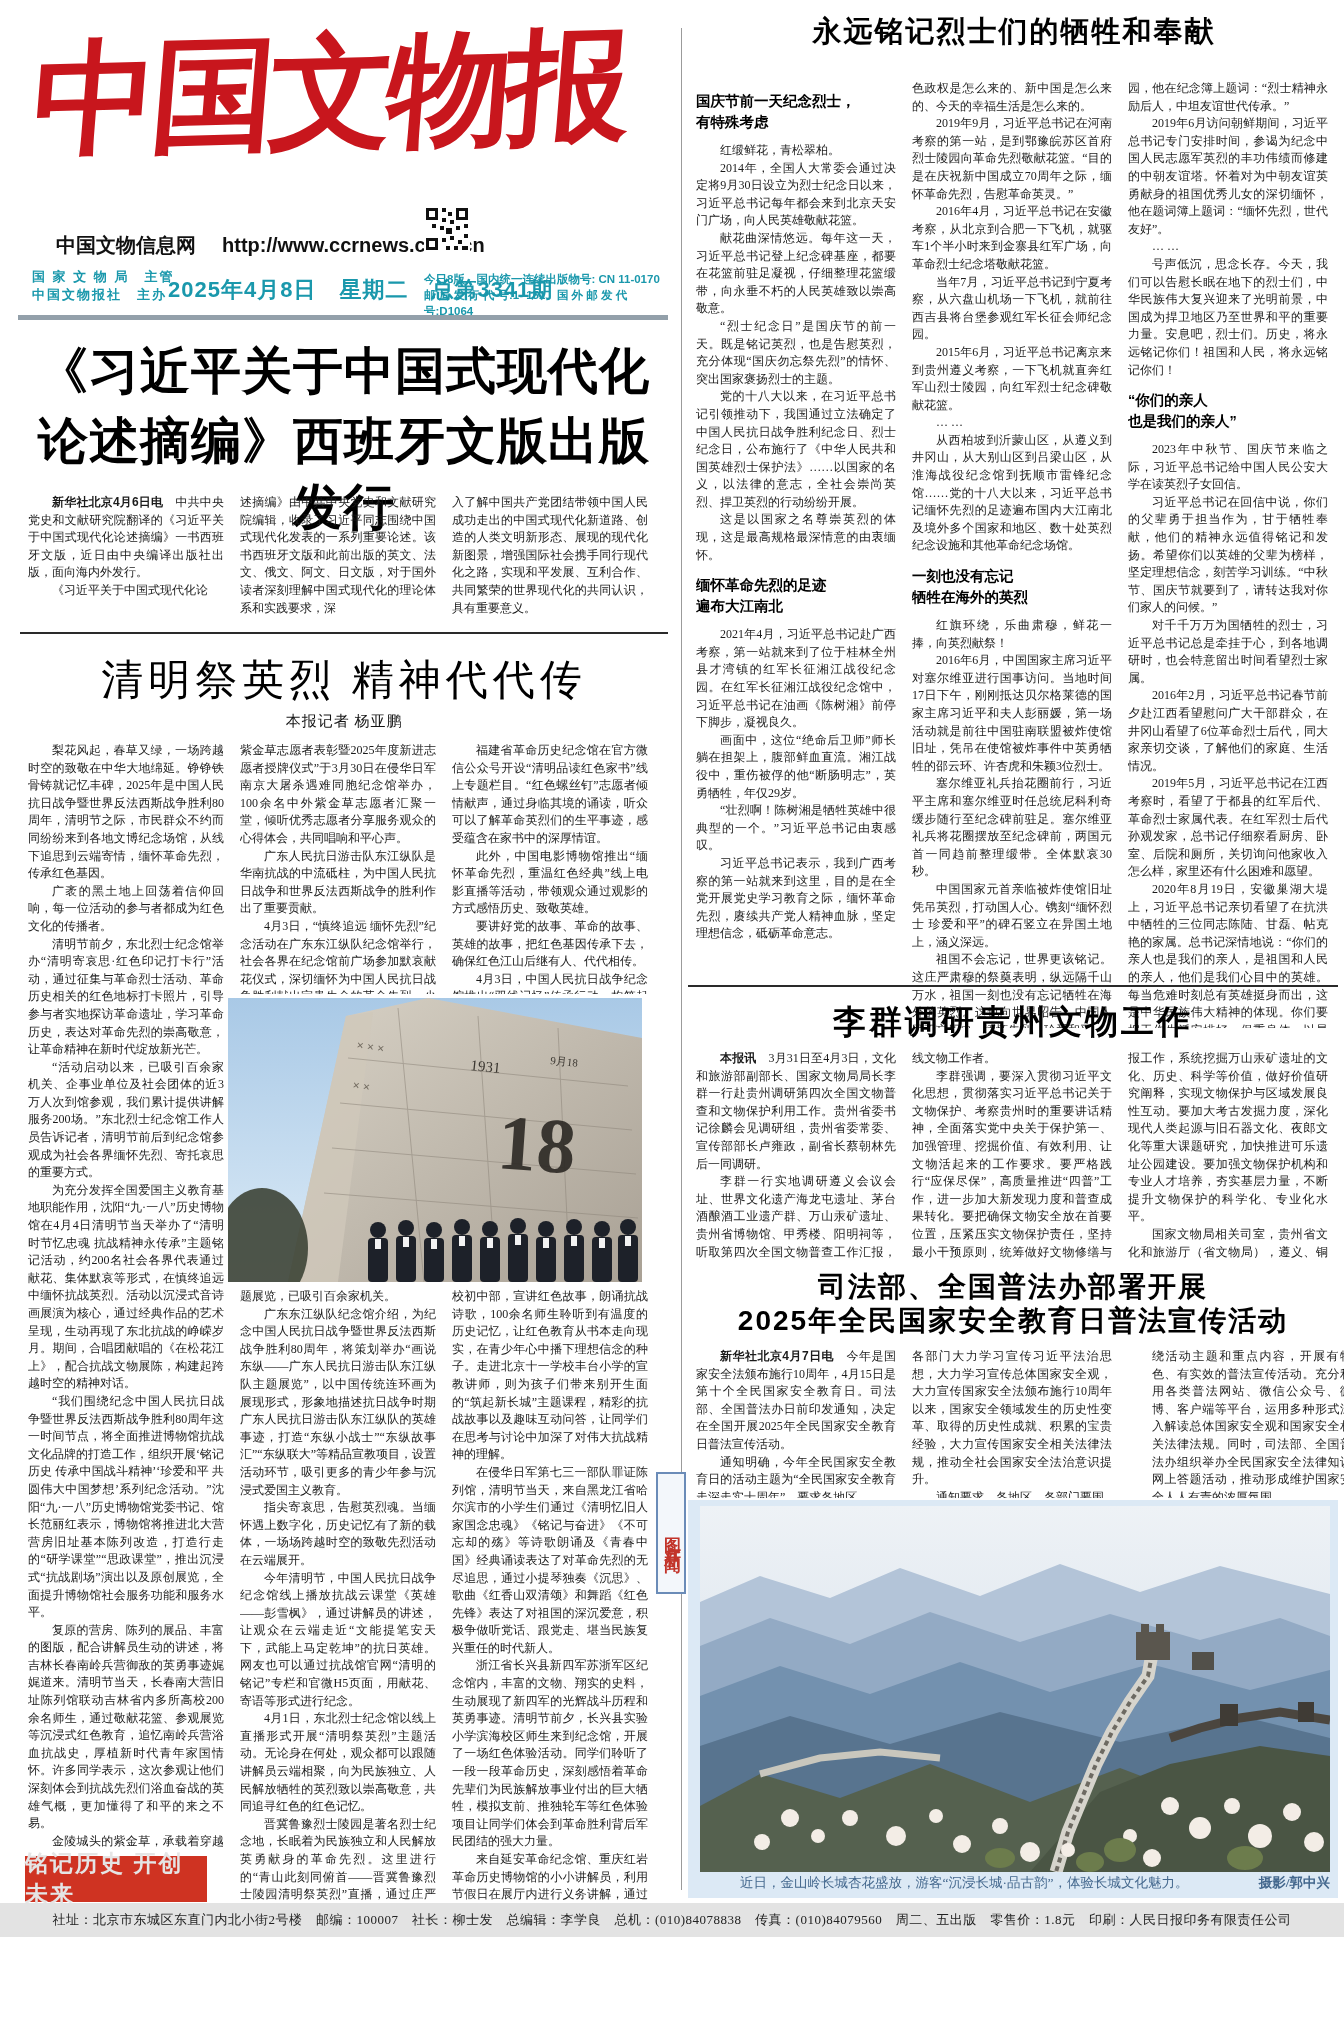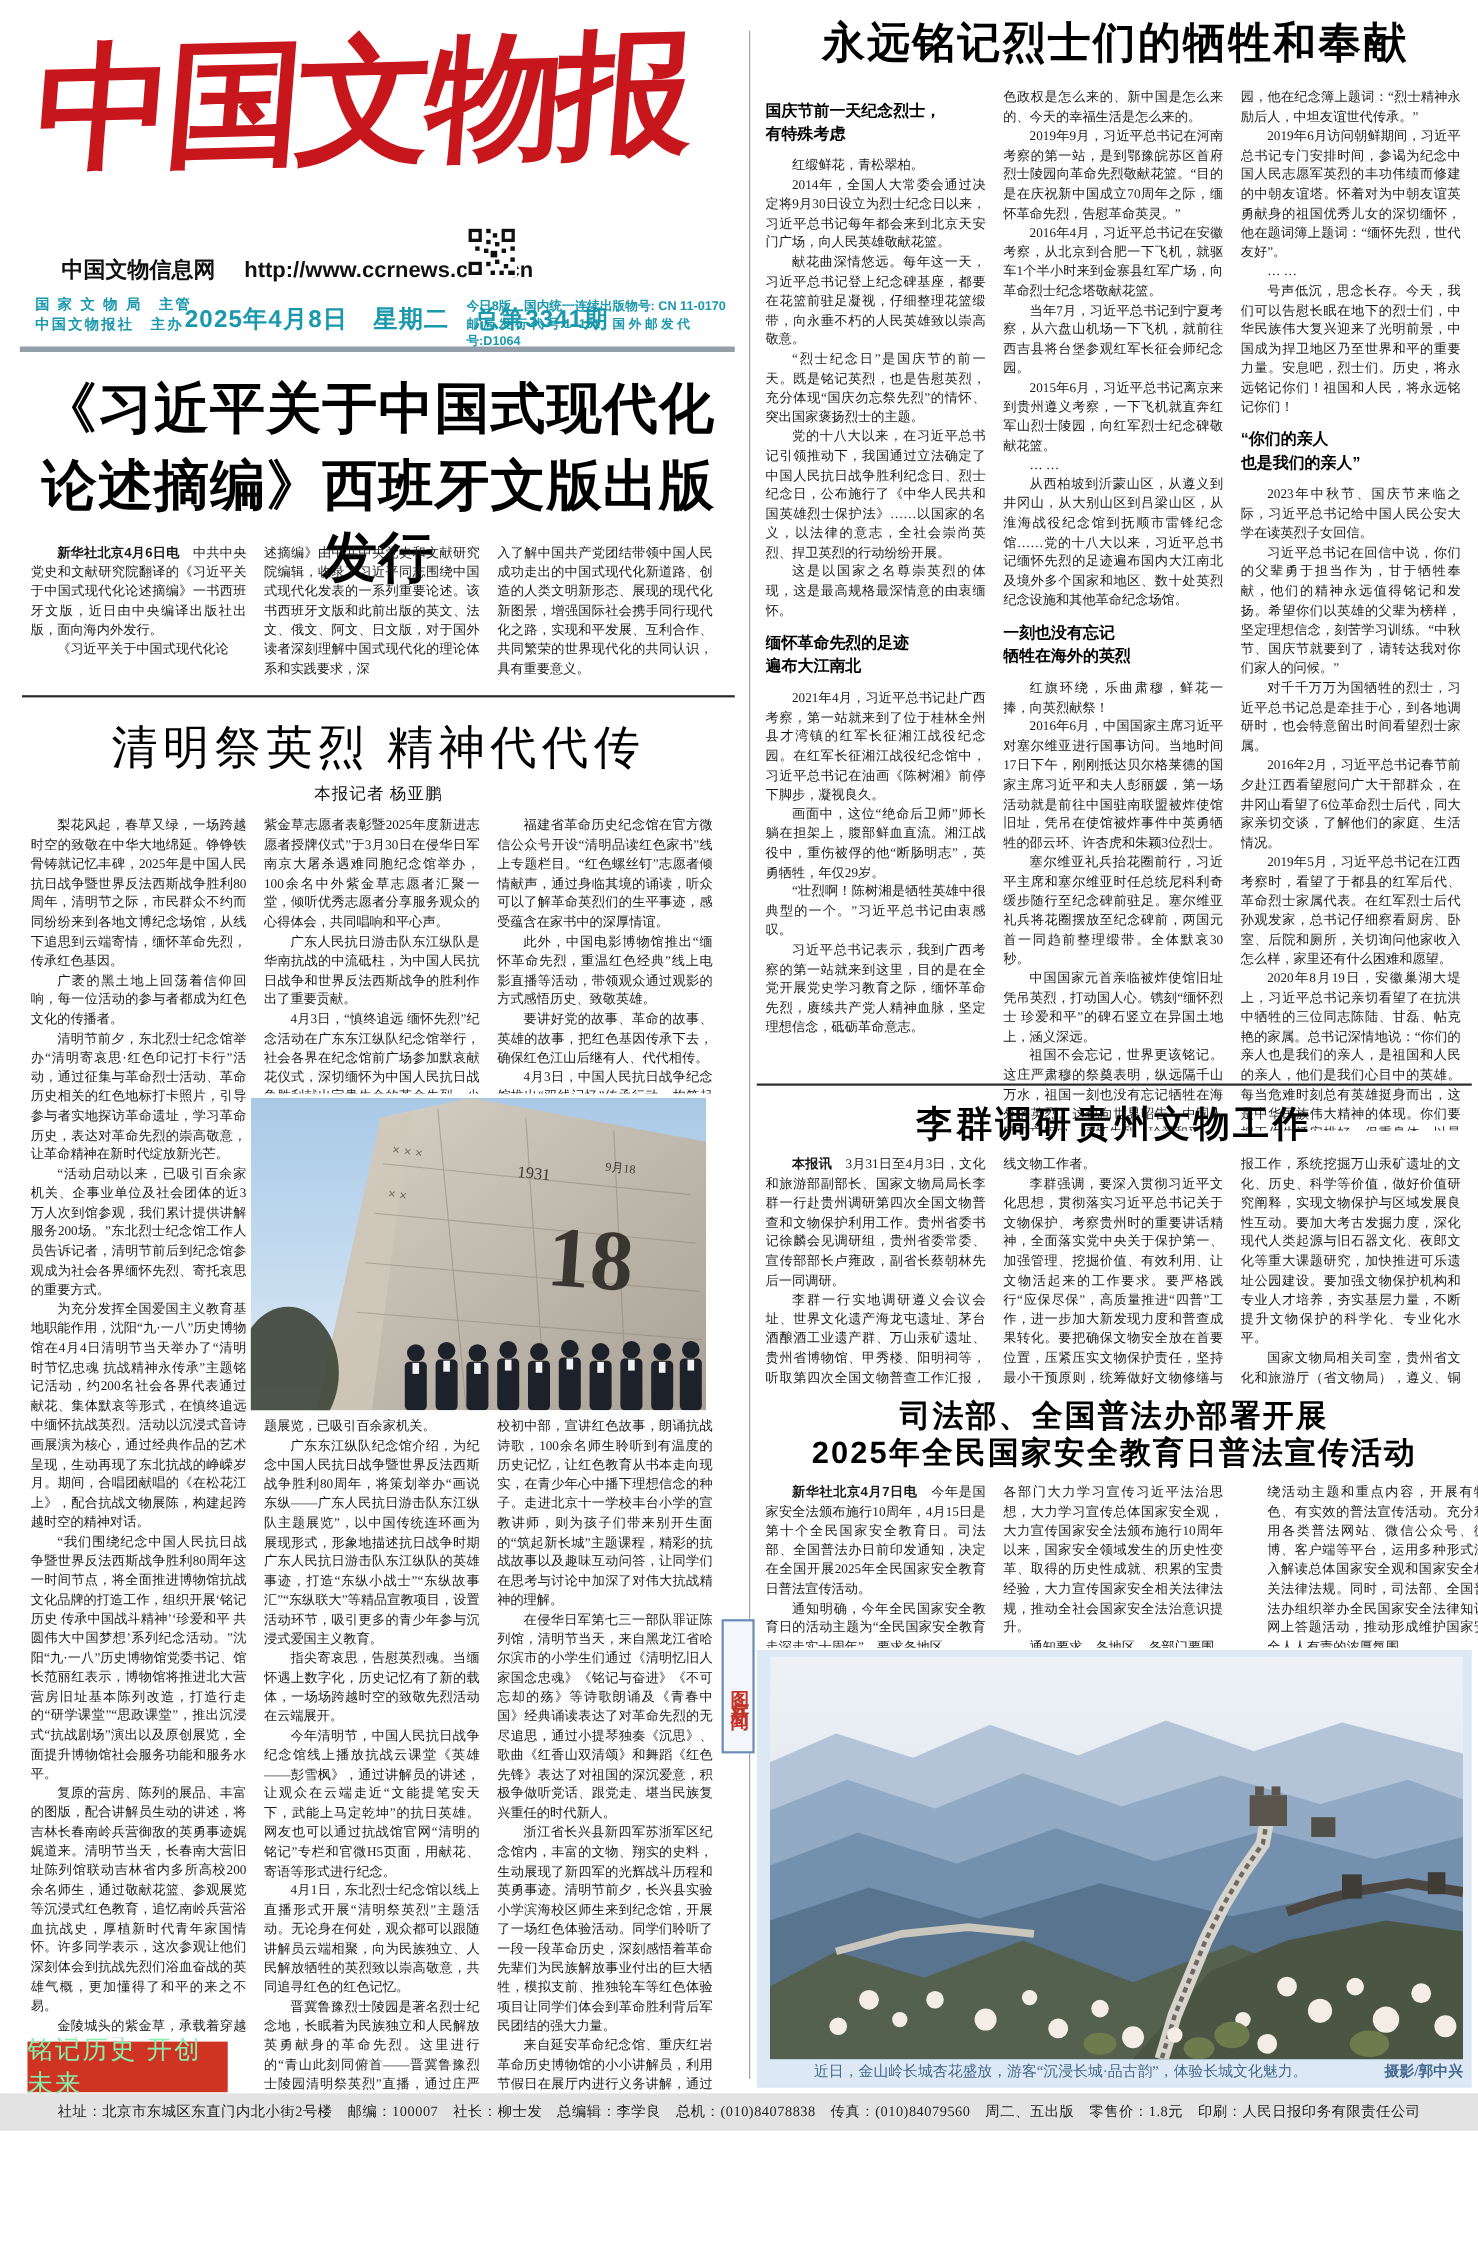--- a/index.html
+++ b/index.html
@@ -20,38 +20,38 @@
   .pub-right{font-size:11.5px;line-height:16px;}
   .rule-thick{background:#93a0aa;height:5px;}
   .rule-thin{background:#2a2a2a;height:2px;}
   .vdiv{background:#9b9b9b;width:1px;}
 
   
   .main-headline{font-family:"Liberation Sans","DejaVu Sans",sans-serif;font-weight:900;
        font-size:50px;line-height:66px;text-align:center;letter-spacing:1px;color:#000;}
   .serif-title{font-weight:normal;font-size:42px;letter-spacing:5px;text-align:center;color:#000;}
   .byline{font-size:15px;text-align:center;letter-spacing:1px;}
-  .right-title{font-weight:bold;font-size:39px;letter-spacing:2px;text-align:center;color:#000;}
+  .right-title{font-weight:bold;font-size:29px;letter-spacing:2px;text-align:center;color:#000;}
   .mid-title{font-family:"Liberation Sans",sans-serif;font-weight:bold;font-size:33px;
        letter-spacing:3px;text-align:center;color:#000;}
   .low-title{font-family:"Liberation Sans",sans-serif;font-weight:bold;font-size:28px;
        line-height:34px;letter-spacing:2px;text-align:center;color:#000;}
 
   
   .col{position:absolute;overflow:hidden;}
   .para{margin:0;text-indent:2em;text-align:justify;font-size:12px;line-height:17.6px;color:#1b1b1b;}
   .para.cont{text-indent:0;}
   .para.dots{letter-spacing:3px;}
   .para b{font-family:"Liberation Sans",sans-serif;font-size:12px;}
   .subhead{font-family:"Liberation Sans",sans-serif;font-weight:bold;font-size:14.5px;
        line-height:21px;margin:11px 0 9px 0;white-space:pre-line;color:#000;}
 
   
-  .slogan{background:#cf3322;color:#86efac;font-family:"Liberation Sans",sans-serif;
-       font-weight:normal;font-size:23px;display:flex;align-items:center;justify-content:center;
+  .slogan{background:#cf3322;color:#e5e5e5;font-family:"Liberation Sans",sans-serif;
+       font-weight:bold;font-size:23px;display:flex;align-items:center;justify-content:center;
        letter-spacing:2px;}
 
   
   .photo-panel{background:#dce9f5;}
   .photo-tag{background:#f3f7fb;border:2px solid #6b8cb8;color:#c2342a;
        font-family:"Liberation Sans",sans-serif;font-weight:bold;font-size:17px;
        writing-mode:vertical-rl;text-align:center;letter-spacing:6px;padding-top:6px;box-sizing:border-box;}
   .caption{font-size:13.5px;color:#44688e;}
   .credit{font-size:13.5px;color:#44688e;font-weight:bold;}
 

